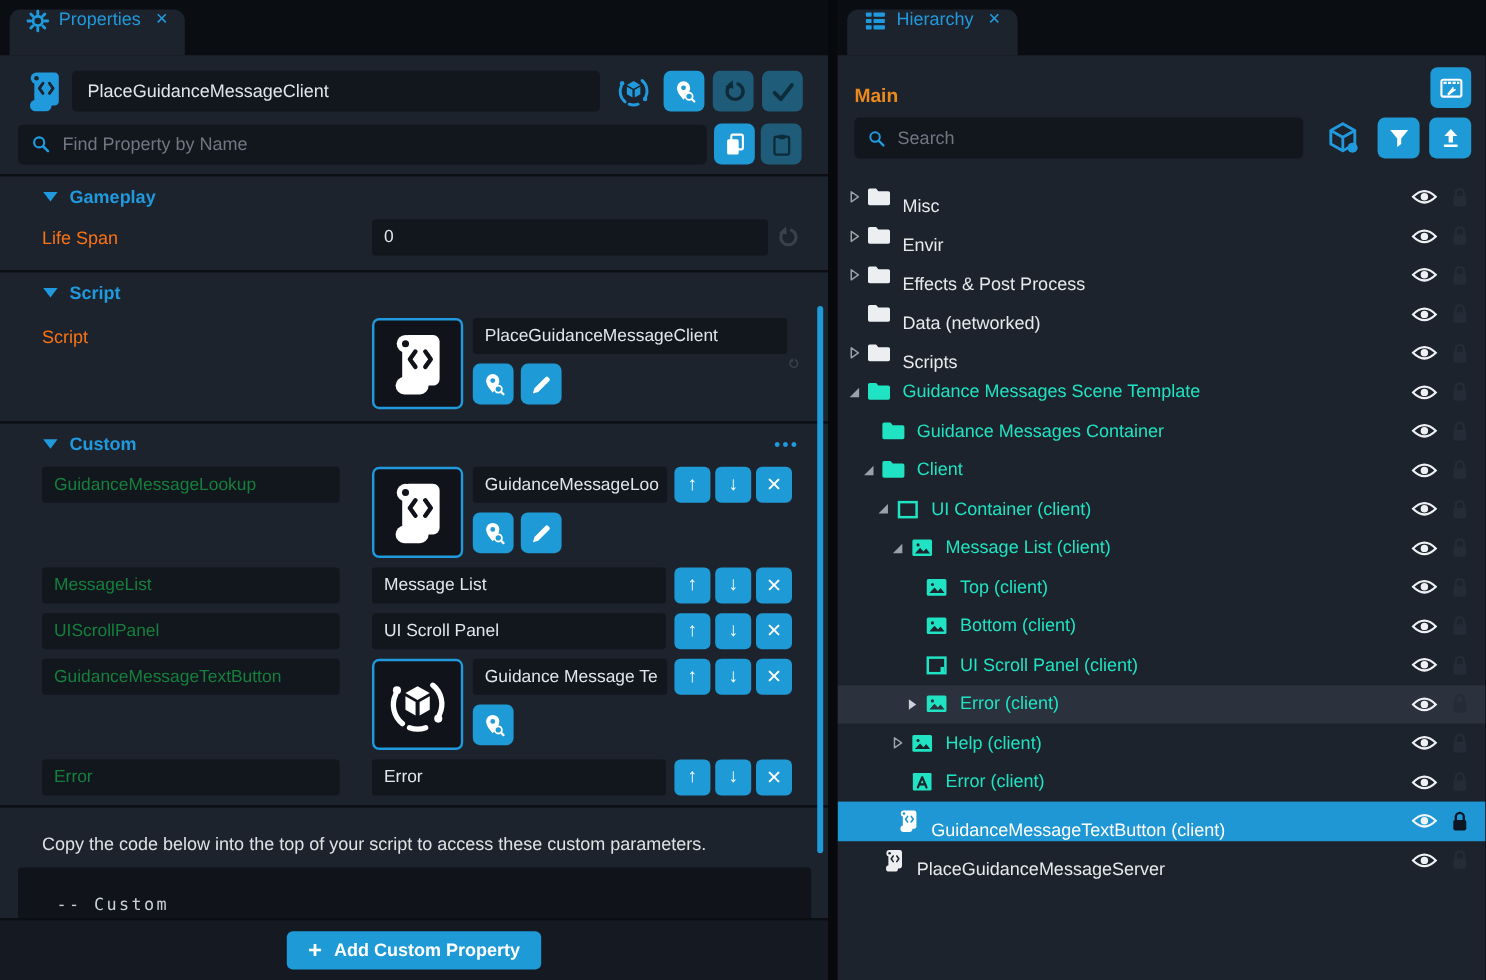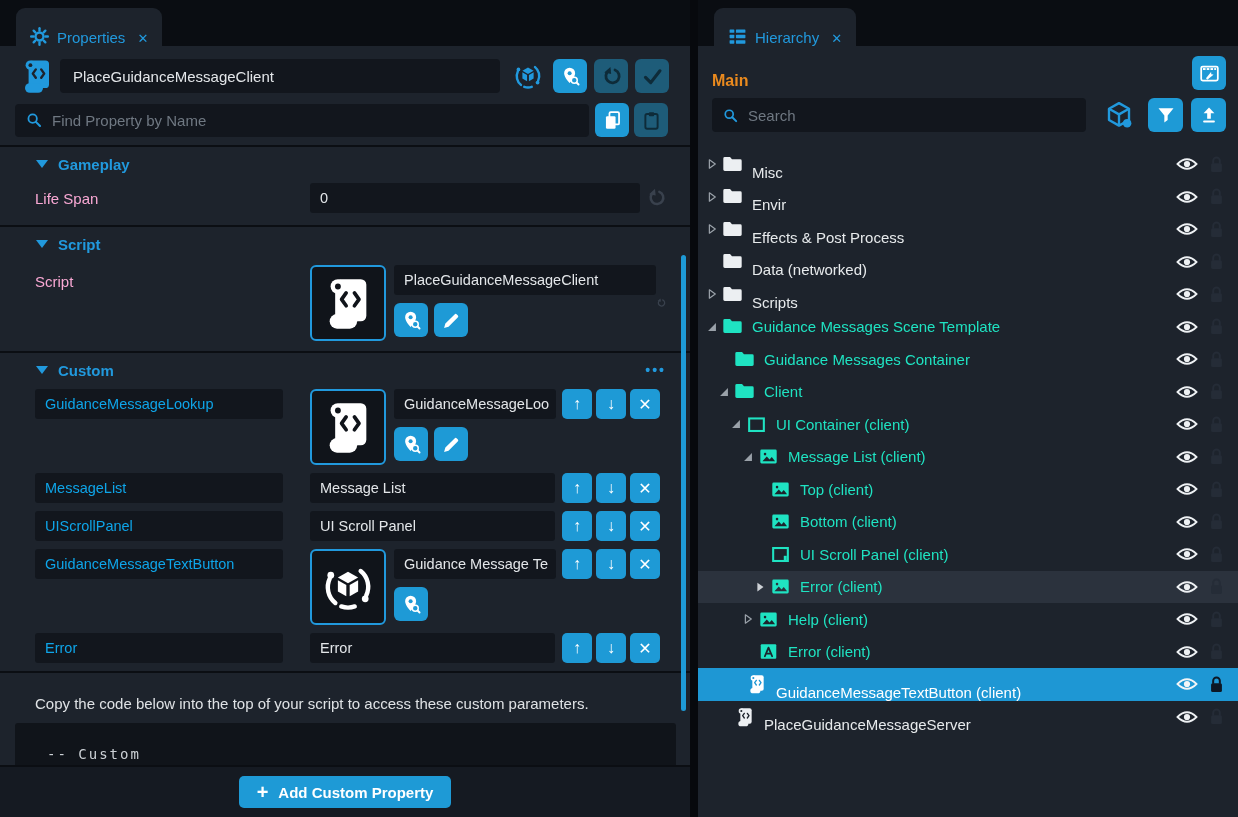--- a/index.html
+++ b/index.html
@@ -8,22 +8,22 @@
     --orange:#ea8a1e; --text:#e7eaec; --text-dim:#6f7882; --divider:#0b0e13;
     --btn-dark:#1e5c79; --btn-dark-icon:#0e2b39; --sel:#1e97d4; --hover:#2b323d;
   }
   *{margin:0;padding:0;box-sizing:border-box;font-family:"Liberation Sans","DejaVu Sans",sans-serif;}
   html,body{width:1238px;height:817px;background:var(--bg-page);overflow:hidden;position:relative;}
   svg{display:block;}
   .panel{position:absolute;top:0;height:817px;}
   #left-panel{left:0;width:690px;}
   #right-panel{left:698px;width:540px;}
   .tabbar{height:46px;background:var(--bg-tabbar);display:flex;align-items:flex-end;}
-  .tab{height:38px;background:var(--bg-panel);border-radius:9px 9px 0 0;margin-left:16px;
-       padding:0 14px;display:flex;align-items:flex-end;gap:8px;cursor:pointer;}
+  .tab{height:38px;background:var(--bg-panel);border-radius:9px 9px 0 0;margin-left:8px;
+       padding:0 14px;display:flex;align-items:flex-start;gap:8px;cursor:pointer;}
   .tab-icon{width:19px;height:19px;color:var(--accent);}
   .tab-icon svg{width:100%;height:100%;}
   .tab-label{color:var(--accent);font-size:15px;}
   .tab-close{color:var(--accent);font-size:13px;margin-left:4px;cursor:pointer;}
   .pbody{position:relative;background:var(--bg-panel);height:771px;overflow:hidden;}
 
   
   .top-row{display:flex;align-items:center;margin:12px 22px 0 22px;}
   .obj-icon{width:30px;height:36px;color:var(--accent);--cut:#1d232c;flex:none;}
   .obj-icon svg{width:100%;height:100%;}
@@ -45,42 +45,42 @@
       font-size:15px;margin-left:9px;}
   .search-box input::placeholder{color:var(--text-dim);}
   .hdiv{height:2px;background:var(--divider);}
   .d1{margin-top:8px;} .d2{margin-top:12px;} .d3{margin-top:10px;} .d4{margin-top:0;}
   .sec-h{display:flex;align-items:center;margin-top:6px;height:22px;padding:0 0 0 36px;}
   .tri-down{width:0;height:0;border-left:6px solid transparent;border-right:6px solid transparent;
       border-top:8px solid var(--accent);margin-right:10px;}
   .sec-title{color:var(--accent);font-weight:bold;font-size:15px;}
   .dots{margin-left:auto;margin-right:24px;color:var(--accent);font-weight:bold;font-size:14px;letter-spacing:2px;cursor:pointer;}
   .life-row{display:flex;align-items:center;padding-left:35px;margin-top:8px;height:30px;}
-  .prop-label{flex:0 0 275px;color:#f9a8d4;font-size:15px;}
+  .prop-label{flex:0 0 275px;color:#f97316;font-size:15px;}
   .life-input{width:330px;height:30px;background:var(--bg-input);border:none;border-radius:3px;
       color:#e3e6e9;font-size:14.5px;padding:0 10px;outline:none;}
   .reset-ico{margin-left:auto;margin-right:24px;width:20px;height:20px;color:#39414d;cursor:pointer;}
   .reset-ico svg{width:100%;height:100%;}
   .script-row{display:flex;align-items:flex-start;padding-left:35px;margin-top:10px;}
   .script-row .prop-label{padding-top:8px;}
   .asset-box{width:76px;height:76px;border:2px solid var(--accent);border-radius:6px;background:var(--bg-box);
       display:flex;align-items:center;justify-content:center;color:#fff;--cut:#10141a;cursor:pointer;flex:none;}
   .asset-box svg{width:44px;height:56px;}
   .asset-box.tpl svg{width:54px;height:54px;}
   .asset-col{display:flex;flex-direction:column;gap:8px;margin-left:8px;}
   .value-field{height:30px;background:var(--bg-input);border-radius:3px;color:#e3e6e9;font-size:14.5px;
       display:flex;align-items:center;padding:0 10px;white-space:nowrap;overflow:hidden;}
   .script-value{width:262px;}
   .asset-btns{display:flex;gap:6px;}
   .script-reset{margin-left:auto;margin-right:24px;margin-top:28px;width:20px;height:20px;color:#39414d;cursor:pointer;}
   .script-reset svg{width:100%;height:100%;}
   #custom-rows{margin-top:8px;}
   .custom-row{display:flex;align-items:flex-start;padding-left:35px;margin-bottom:8px;}
   .cname-input{flex:none;width:248px;height:30px;margin-right:27px;background:var(--bg-input);border:none;
-      border-radius:3px;color:#0ea5e9;font-size:14.5px;padding:0 10px;outline:none;}
+      border-radius:3px;color:#15803d;font-size:14.5px;padding:0 10px;outline:none;}
   .asset-wrap{display:flex;align-items:flex-start;}
   .asset-value{width:162px;}
   .plain-value{width:245px;}
   .row-actions{margin-left:auto;margin-right:30px;display:flex;gap:4px;}
   .act{width:30px;height:30px;border-radius:5px;font-weight:bold;font-size:16px;color:#fff;}
   .hint{margin:22px 20px 0 35px;color:#dfe2e5;font-size:15px;}
   .code-block{margin:11px 14px 0 15px;height:44px;background:var(--bg-box);border-radius:3px;
       padding:22px 0 0 32px;overflow:hidden;}
   .code-text{font-family:"DejaVu Sans Mono","Liberation Mono",monospace;font-size:14px;color:#ccd1d6;letter-spacing:2px;}
   .foot{position:absolute;left:0;right:0;bottom:0;height:52px;background:#151a22;border-top:2px solid var(--divider);

